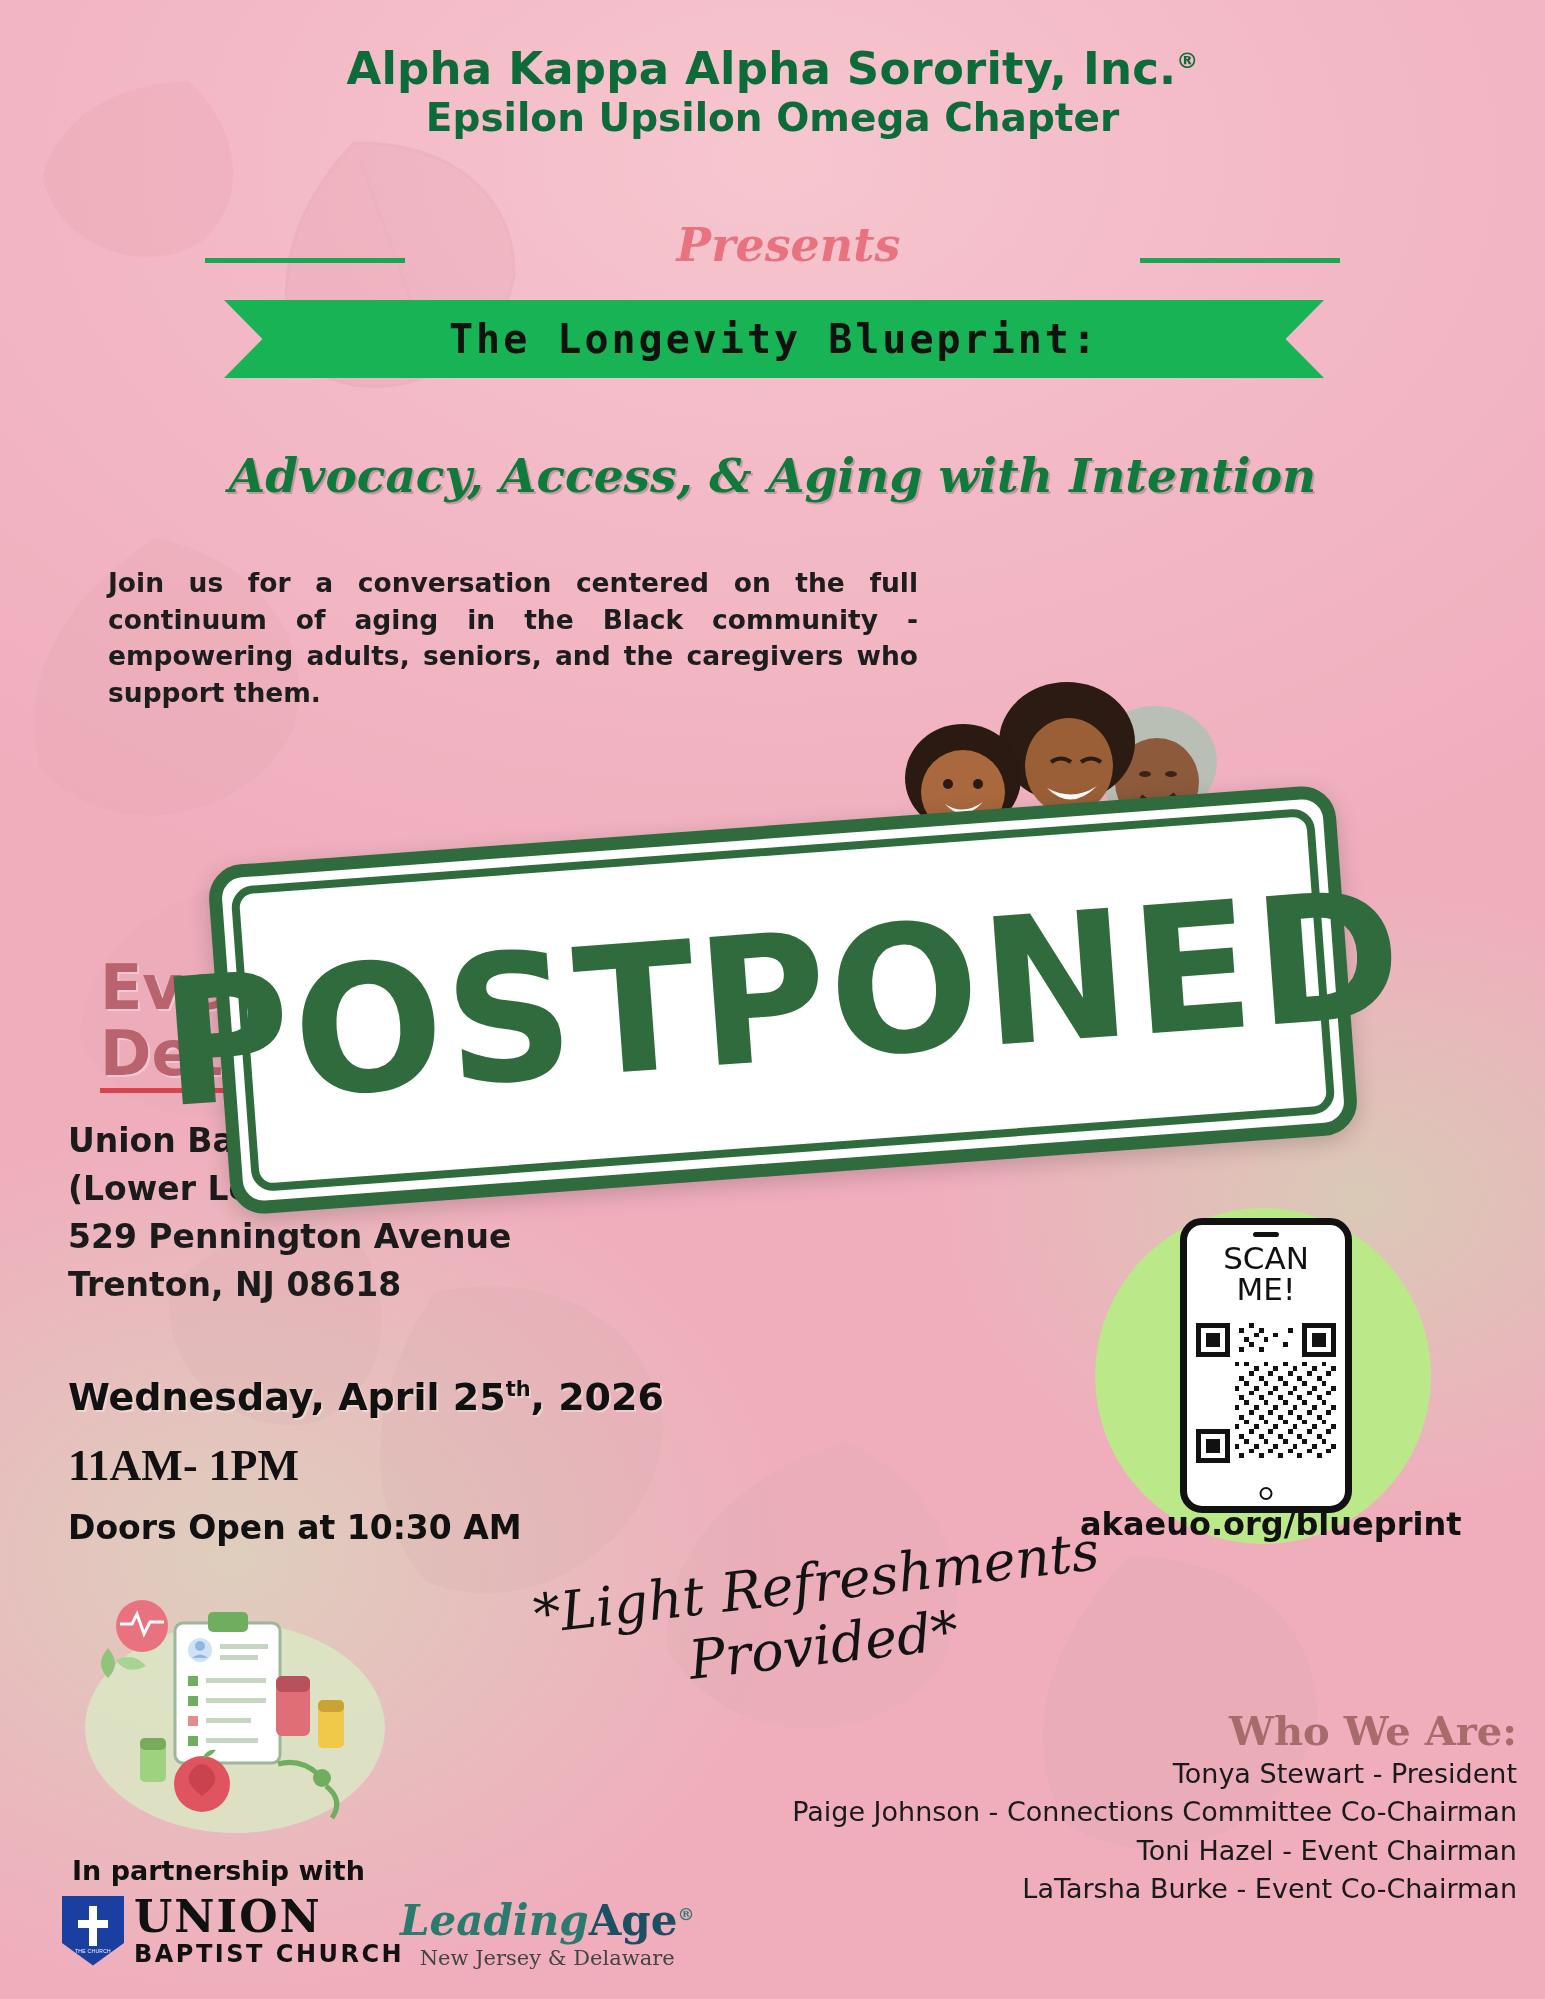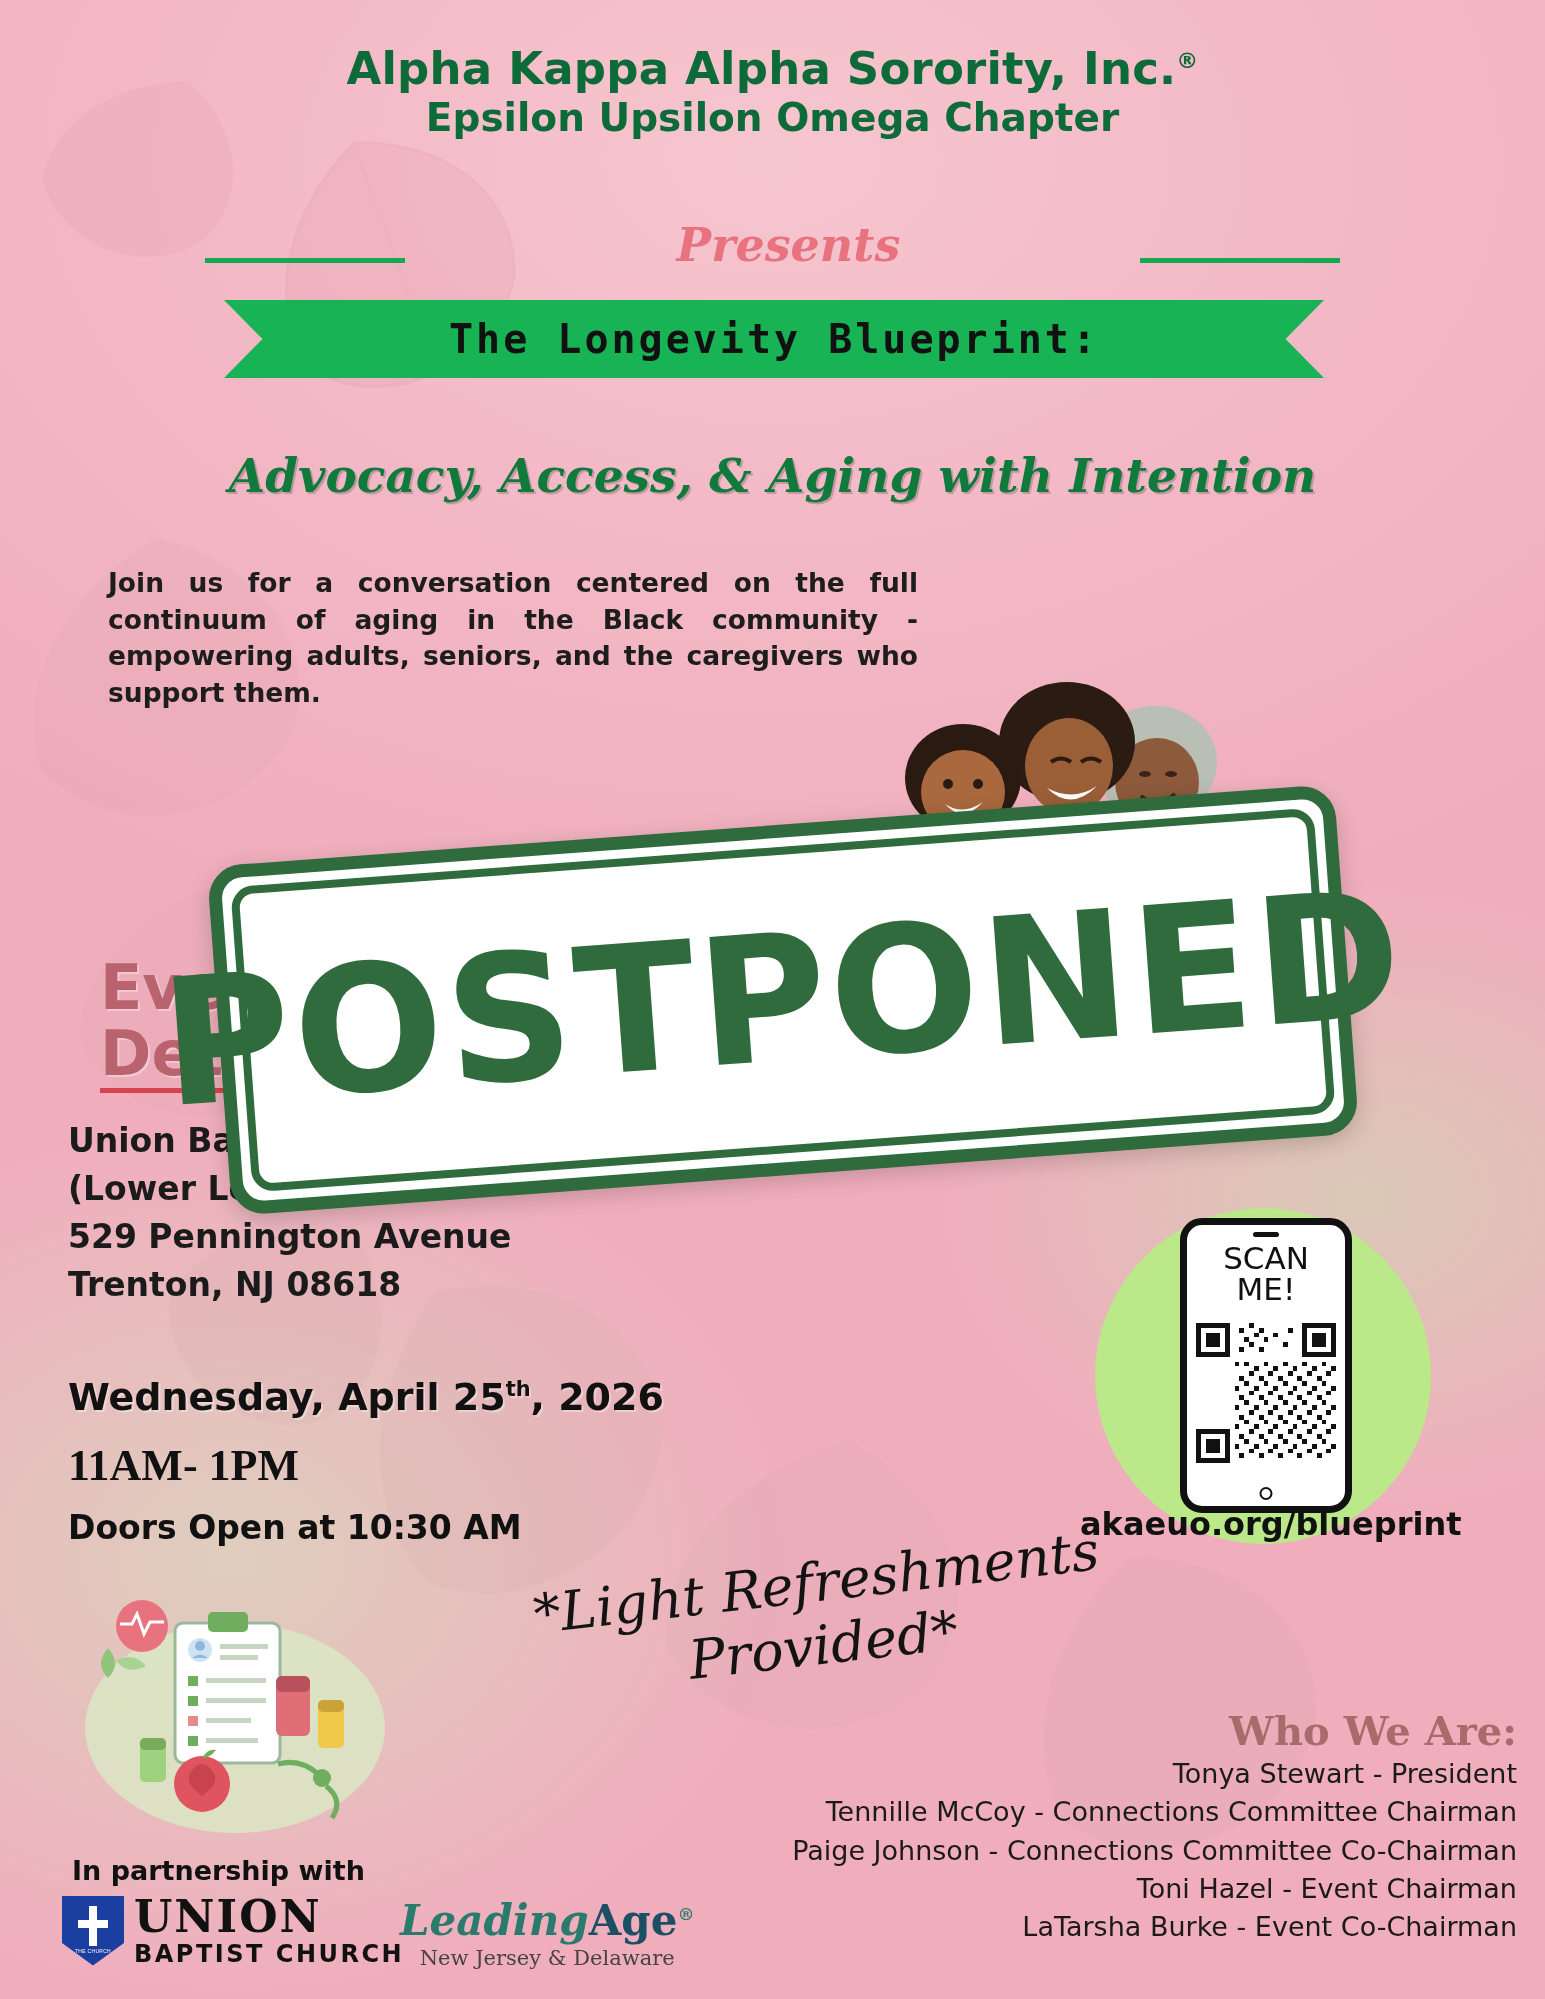--- a/index.html
+++ b/index.html
@@ -589,21 +589,20 @@
   <div class="leading-age">
     <div class="la-main">
       <span>L</span><span>eading</span><span class="la-bold">Age</span><span class="reg">®</span>
     </div>
     <div class="la-sub">New Jersey &amp; Delaware</div>
   </div>
 
   <div class="who-title">Who We Are:</div>
   <div class="who-list">
     <div>Tonya Stewart - President</div>
-    <div>Tennille McCoy - Connections Committee Chairman</div>
     <div>Paige Johnson - Connections Committee Co-Chairman</div>
     <div>Toni Hazel - Event Chairman</div>
     <div>LaTarsha Burke - Event Co-Chairman</div>
   </div>
 
   <div class="stamp">
     <div class="stamp-outer"></div>
     <div class="stamp-inner">
       <span class="stamp-text">POSTPONED</span>
     </div>

